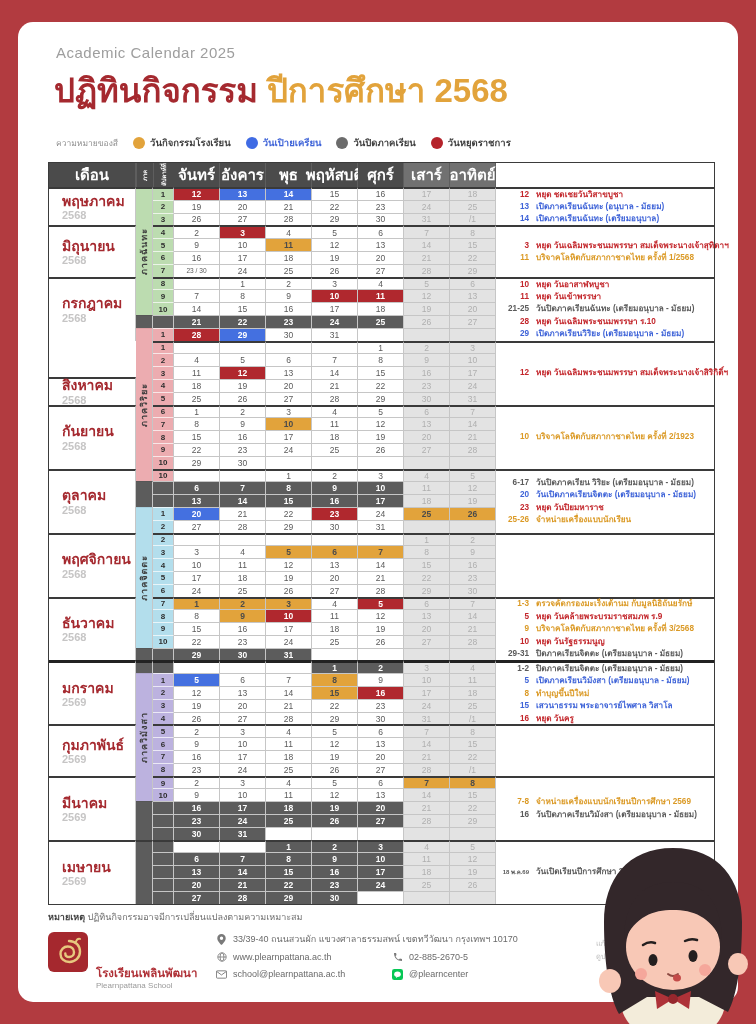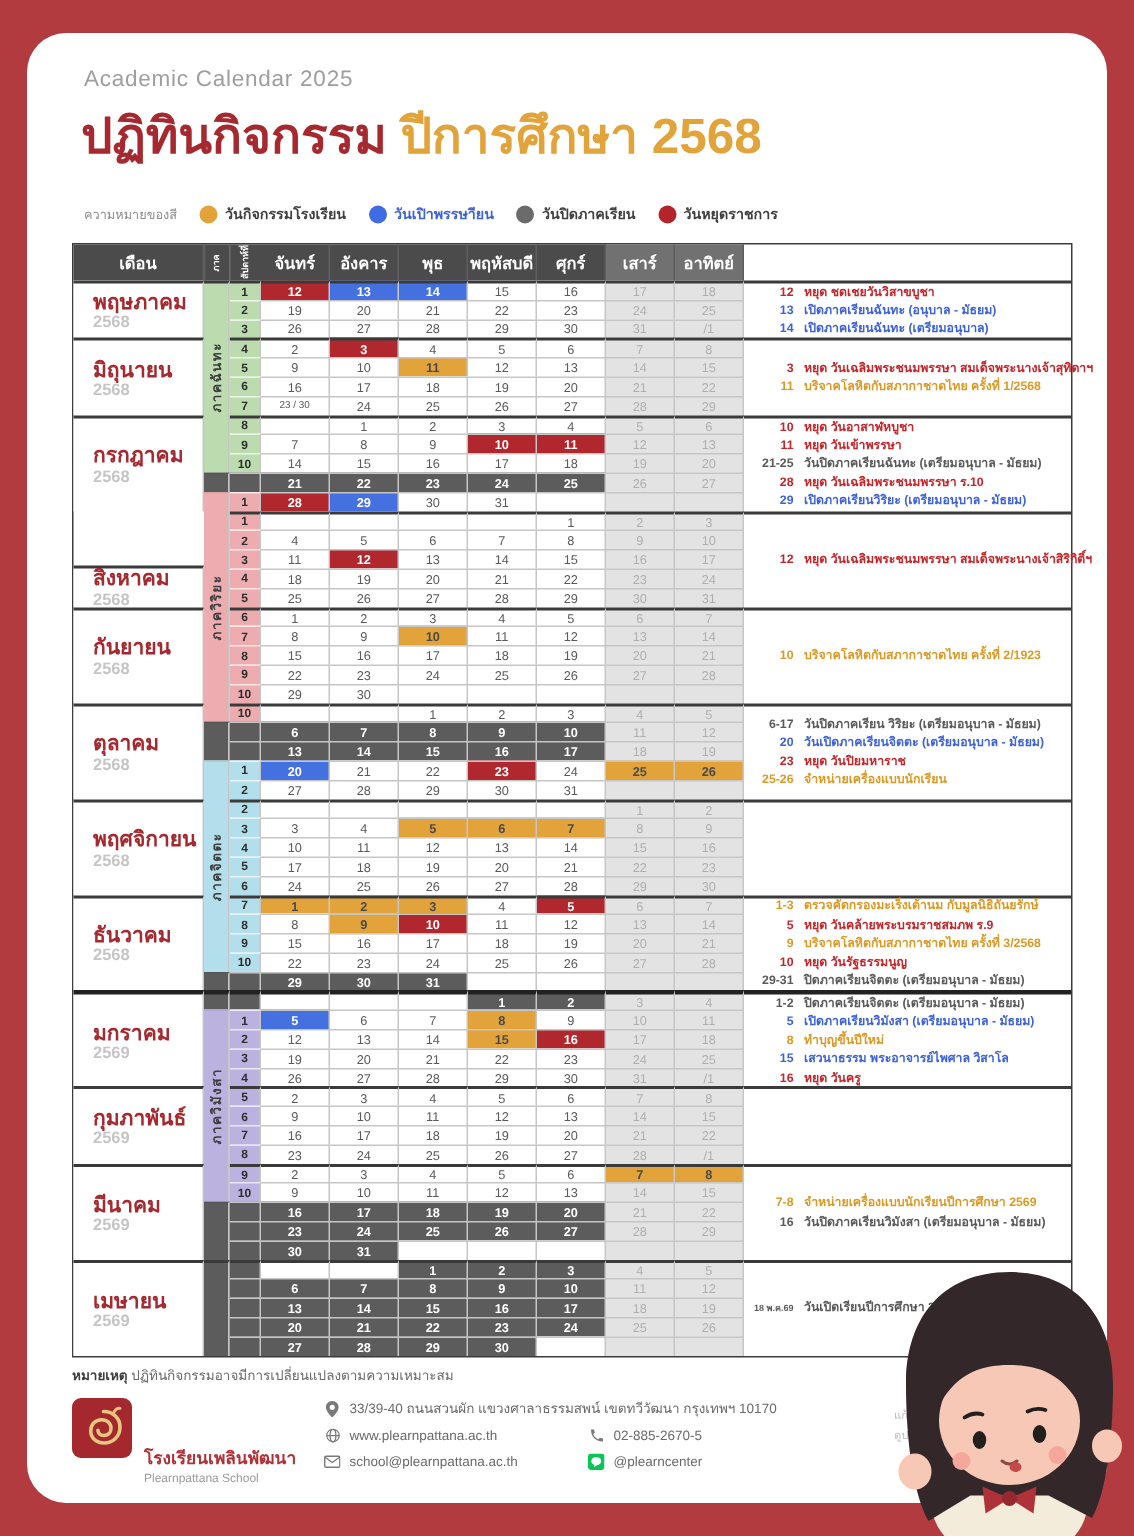--- a/index.html
+++ b/index.html
@@ -1,34 +1,34 @@
 <!DOCTYPE html>
 <html><head>
 <meta charset="utf-8">
 <style>
   html,body{margin:0;padding:0;}
   body{width:756px;height:1024px;position:relative;background:#B23B40;
        font-family:"Liberation Sans","DejaVu Sans",sans-serif;overflow:hidden;}
-  .card{position:absolute;left:18px;top:22px;width:720px;height:980px;background:#fff;border-radius:26px;}
+  .card{position:absolute;left:18px;top:22px;width:720px;height:980px;background:#fff;border-radius:15px;}
   
   .sub{position:absolute;left:38px;top:22px;font-size:15px;color:#9E9E9E;letter-spacing:.5px;}
   .title{position:absolute;left:36px;top:42px;font-size:33px;font-weight:bold;white-space:nowrap;}
   .t-red{color:#A5292F;} .t-gold{color:#E2A33B;margin-left:9px;}
   
   .legend{position:absolute;left:38px;top:113px;display:flex;align-items:center;gap:15px;}
   .lg-label{font-size:8.5px;color:#8E8E8E;}
   .lg-item{display:flex;align-items:center;gap:5px;font-size:9.5px;font-weight:bold;color:#3F3F3F;}
   .lg-dot{width:12px;height:12px;border-radius:50%;flex-shrink:0;}
   
   .cal{position:absolute;left:30px;top:140px;display:grid;
        grid-template-columns:87px 17px 21px repeat(7,46px) 218px;
        grid-template-rows:24px repeat(56,12.8px);
        border:1px solid #3B3B3B;background:#fff;}
   .cal > div{box-sizing:border-box;min-width:0;min-height:0;}
-  .hc{background:#4B4B4B;color:#fff;font-size:11px;font-weight:bold;display:flex;align-items:center;justify-content:center;border-right:1px solid #5E5E5E;}
+  .hc{background:#4B4B4B;color:#fff;font-size:15px;font-weight:bold;display:flex;align-items:center;justify-content:center;border-right:1px solid #5E5E5E;}
   .hsat{background:#717171;}
   .rotv{writing-mode:vertical-rl;transform:rotate(180deg);font-size:6px;}
   .dc{font-size:8.5px;color:#5A5A5A;display:flex;align-items:center;justify-content:center;
       border-right:1px solid #C6C6C6;border-top:1px solid #C6C6C6;background:#fff;}
   .dc.sm{font-size:6.6px;}
   .wk{background:#E3E3E3;color:#AFAFAF;}
   .red{background:#B0282E;color:#fff;font-weight:bold;}
   .blue{background:#4470E0;color:#fff;font-weight:bold;}
   .gold{background:#E2A33B;color:#4B4B4B;font-weight:bold;}
   .dark{background:#5C5C5C;color:#fff;font-weight:bold;}
@@ -76,21 +76,21 @@
     <span class="t-red">ปฏิทินกิจกรรม</span><span class="t-gold">ปีการศึกษา 2568</span>
   </div>
   <div class="legend" id="legend">
     <span class="lg-label">ความหมายของสี</span>
   <span class="lg-item">
         <span class="lg-dot" style="background: rgb(226, 163, 59);"></span>
         <span style="color: rgb(63, 63, 63);">วันกิจกรรมโรงเรียน</span>
       </span>
       <span class="lg-item">
         <span class="lg-dot" style="background: rgb(63, 107, 228);"></span>
-        <span style="color: rgb(62, 99, 216);">วันเปิาพรรษาียน</span>
+        <span style="color: rgb(62, 99, 216);">วันเปิายเครียน</span>
       </span>
       <span class="lg-item">
         <span class="lg-dot" style="background: rgb(107, 107, 107);"></span>
         <span style="color: rgb(63, 63, 63);">วันปิดภาคเรียน</span>
       </span>
       <span class="lg-item">
         <span class="lg-dot" style="background: rgb(181, 35, 43);"></span>
         <span style="color: rgb(63, 63, 63);">วันหยุดราชการ</span>
       </span>
     </div>

